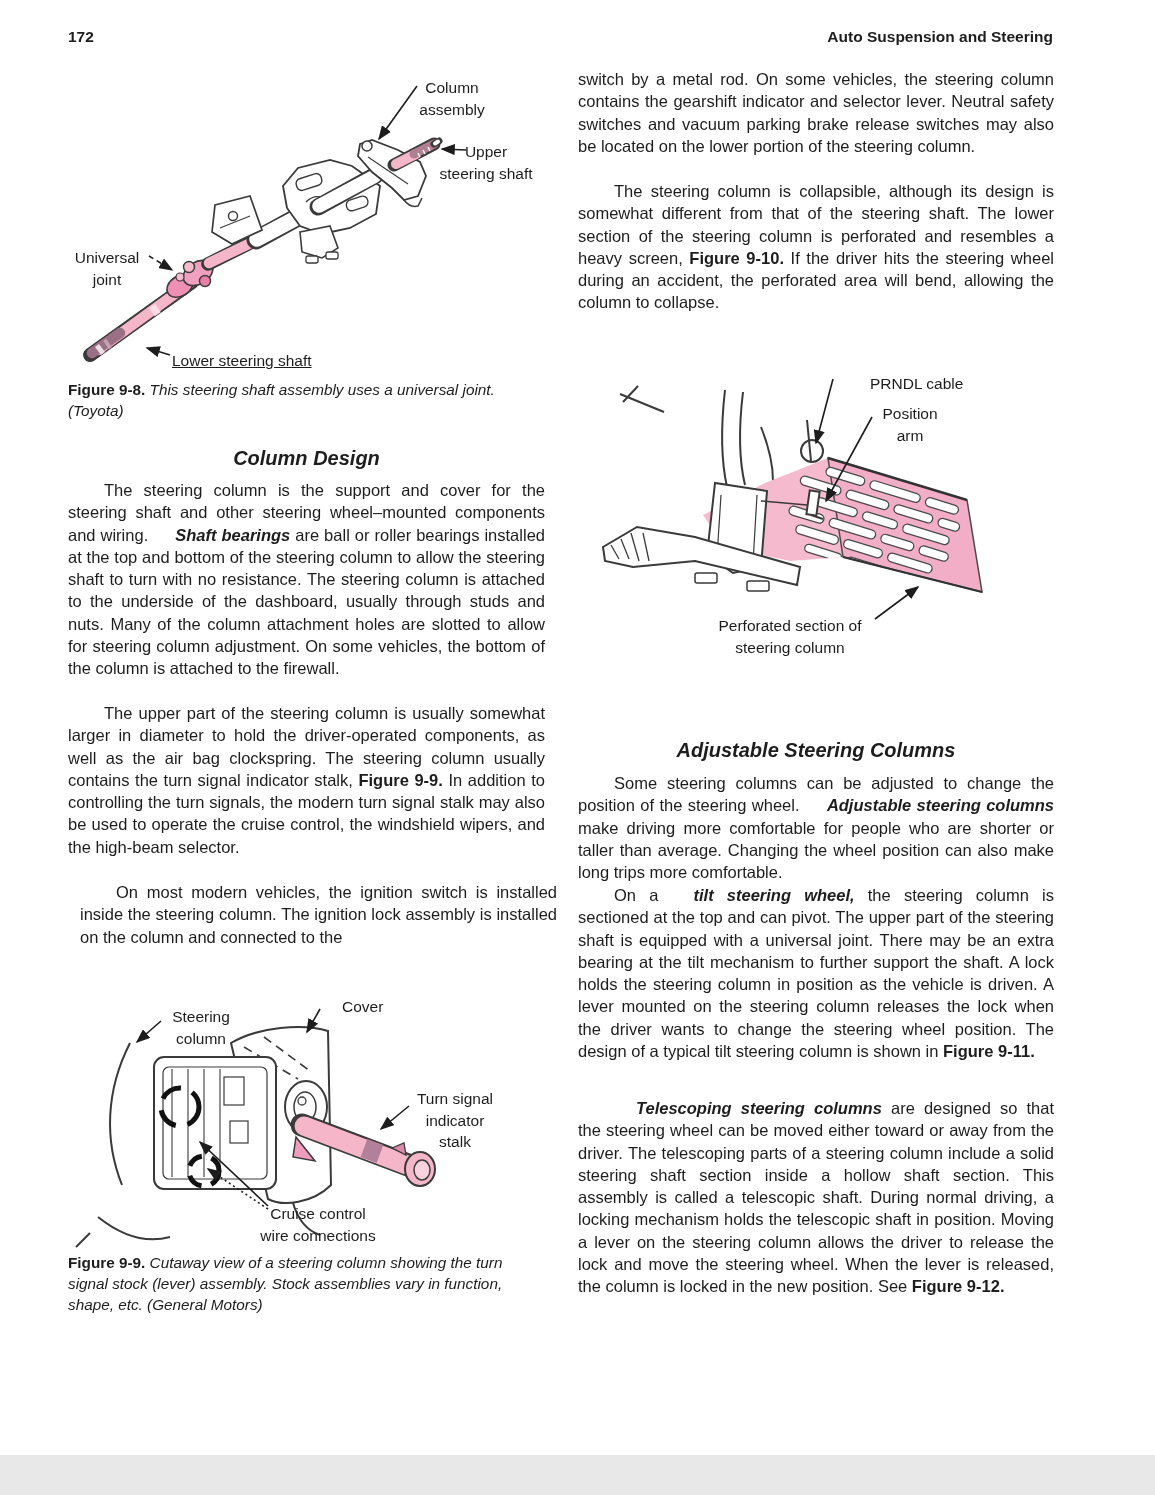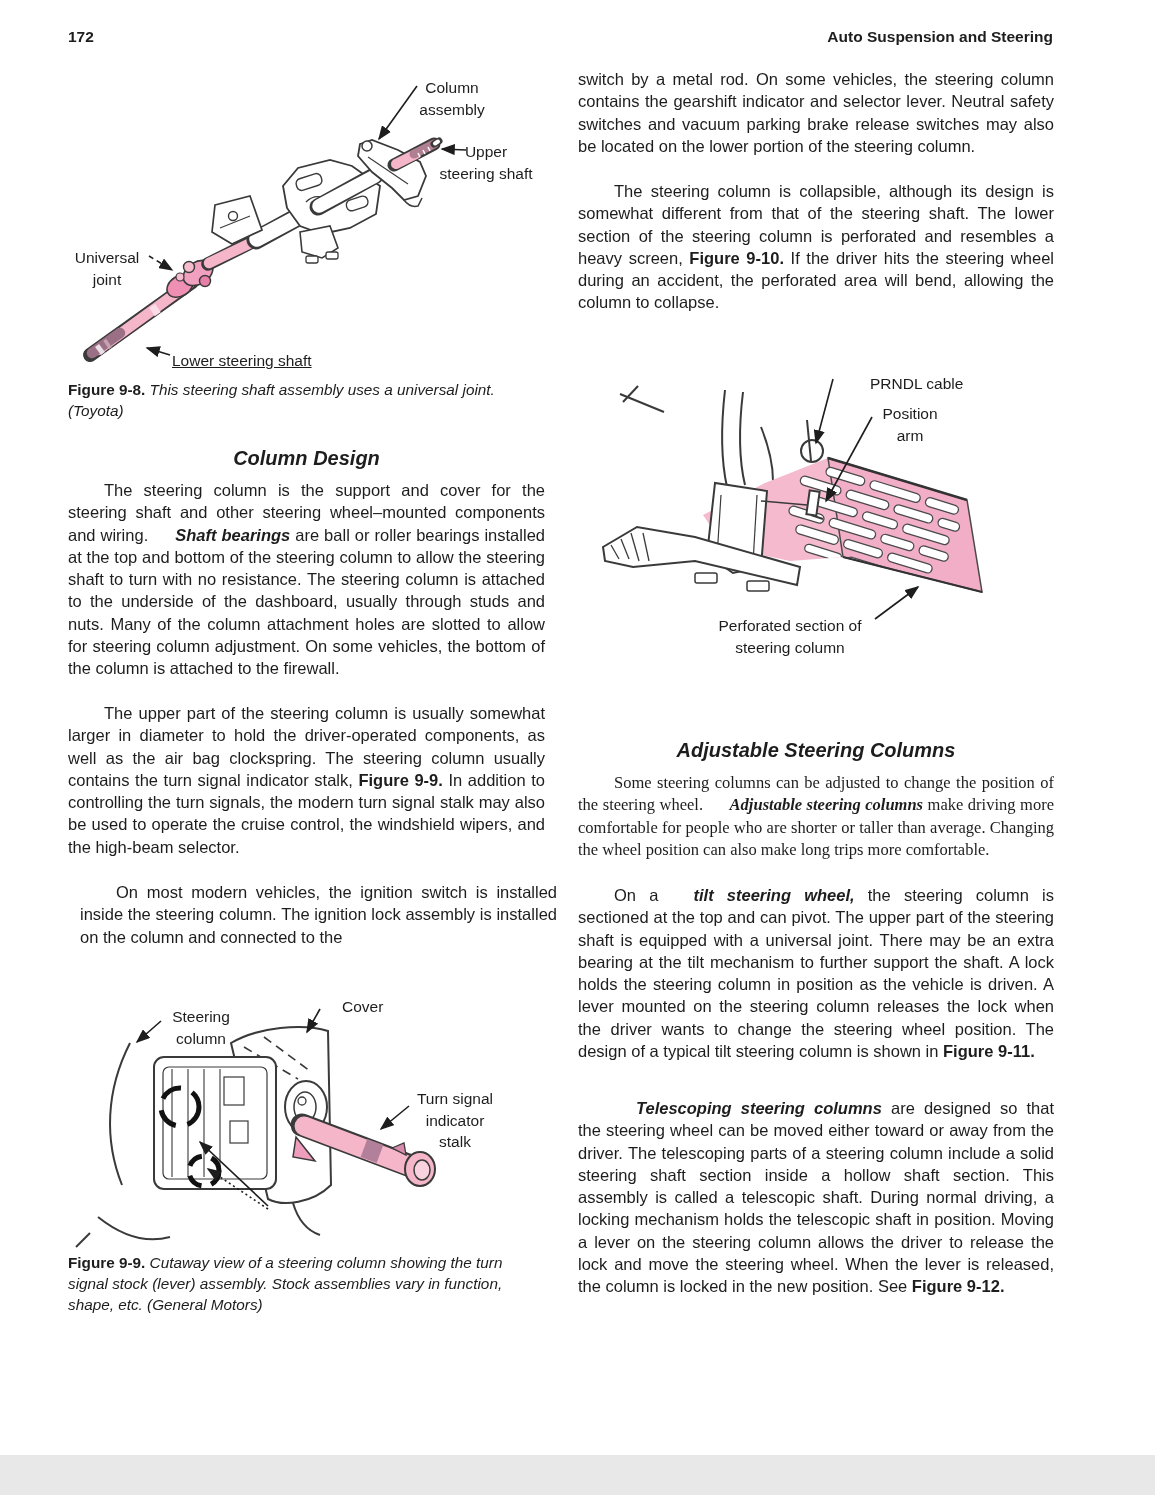--- a/index.html
+++ b/index.html
@@ -182,20 +182,22 @@
         <line x1="200" y1="221" x2="132" y2="157" marker-end="url(#ah9)"></line>
         <line x1="200" y1="224" x2="140" y2="184" stroke-dasharray="2 3" marker-end="url(#ah9)"></line>
       </g>
     </svg>
     <div class="flabel fc" style="left:73px;top:21px;width:120px;">Steering
 column</div>
     <div class="flabel" style="left:274px;top:11px;">Cover</div>
     <div class="flabel fc" style="left:322px;top:103px;width:130px;">Turn signal
 indicator
 stalk</div>
+    <div class="flabel fc" style="left:160px;top:218px;width:180px;">Cruise control
+wire connections</div>
   </div>
 
   <p class="caption block" style="left:68px;top:1252px;width:477px;"><span class="cap-label">Figure 9-9.</span><span class="cap-body"> Cutaway view of a steering column showing the turn signal stock (lever) assembly. Stock assemblies vary in function, shape, etc. (General Motors)</span></p>
 
   <p class="body block" style="left:578px;top:68px;width:476px;">switch by a metal rod. On some vehicles, the steering column contains the gearshift indicator and selector lever. Neutral safety switches and vacuum parking brake release switches may also be located on the lower portion of the steering column.</p>
 
   <p class="body indent block" style="left:578px;top:180px;width:476px;"><span>The steering column is collapsible, although its design is somewhat different from that of the steering shaft. The lower section of the steering column is perforated and resembles a heavy screen, </span><span class="b">Figure 9-10.</span><span> If the driver hits the steering wheel during an accident, the perforated area will bend, allowing the column to collapse.</span></p>
 
   <div class="figure" style="left:575px;top:365px;width:530px;height:300px;">
     <svg width="530" height="300" viewBox="0 0 530 300">
@@ -278,19 +280,19 @@
     <div class="flabel" style="left:295px;top:8px;">PRNDL cable</div>
     <div class="flabel fc" style="left:280px;top:38px;width:110px;">Position
 arm</div>
     <div class="flabel fc" style="left:115px;top:250px;width:200px;">Perforated section of
 steering column</div>
   </div>
 
 
   <h2 class="heading block" style="left:578px;top:739px;width:476px;">Adjustable Steering Columns</h2>
 
-  <p class="body indent block" style="left:578px;top:772px;width:476px;font-family:Liberation Serif, serif;"><span>Some steering columns can be adjusted to change the position of the steering wheel. </span><span class="bi">Adjustable steering columns</span><span> make driving more comfortable for people who are shorter or taller than average. Changing the wheel position can also make long trips more comfortable.</span></p>
+  <p class="body indent block" style="left:578px;top:772px;width:476px;"><span>Some steering columns can be adjusted to change the position of the steering wheel. </span><span class="bi">Adjustable steering columns</span><span> make driving more comfortable for people who are shorter or taller than average. Changing the wheel position can also make long trips more comfortable.</span></p>
 
   <p class="body indent block" style="left:578px;top:884px;width:476px;"><span>On a </span><span class="bi">tilt steering wheel,</span><span> the steering column is sectioned at the top and can pivot. The upper part of the steering shaft is equipped with a universal joint. There may be an extra bearing at the tilt mechanism to further support the shaft. A lock holds the steering column in position as the vehicle is driven. A lever mounted on the steering column releases the lock when the driver wants to change the steering wheel position. The design of a typical tilt steering column is shown in </span><span class="b">Figure 9-11.</span></p>
 
   <p class="body indent block" style="left:578px;top:1097px;width:476px;"><span class="bi">Telescoping steering columns</span><span> are designed so that the steering wheel can be moved either toward or away from the driver. The telescoping parts of a steering column include a solid steering shaft section inside a hollow shaft section. This assembly is called a telescopic shaft. During normal driving, a locking mechanism holds the telescopic shaft in position. Moving a lever on the steering column allows the driver to release the lock and move the steering wheel. When the lever is released, the column is locked in the new position. See </span><span class="b">Figure 9-12.</span></p>
 
 </div>
 
 </body></html>

